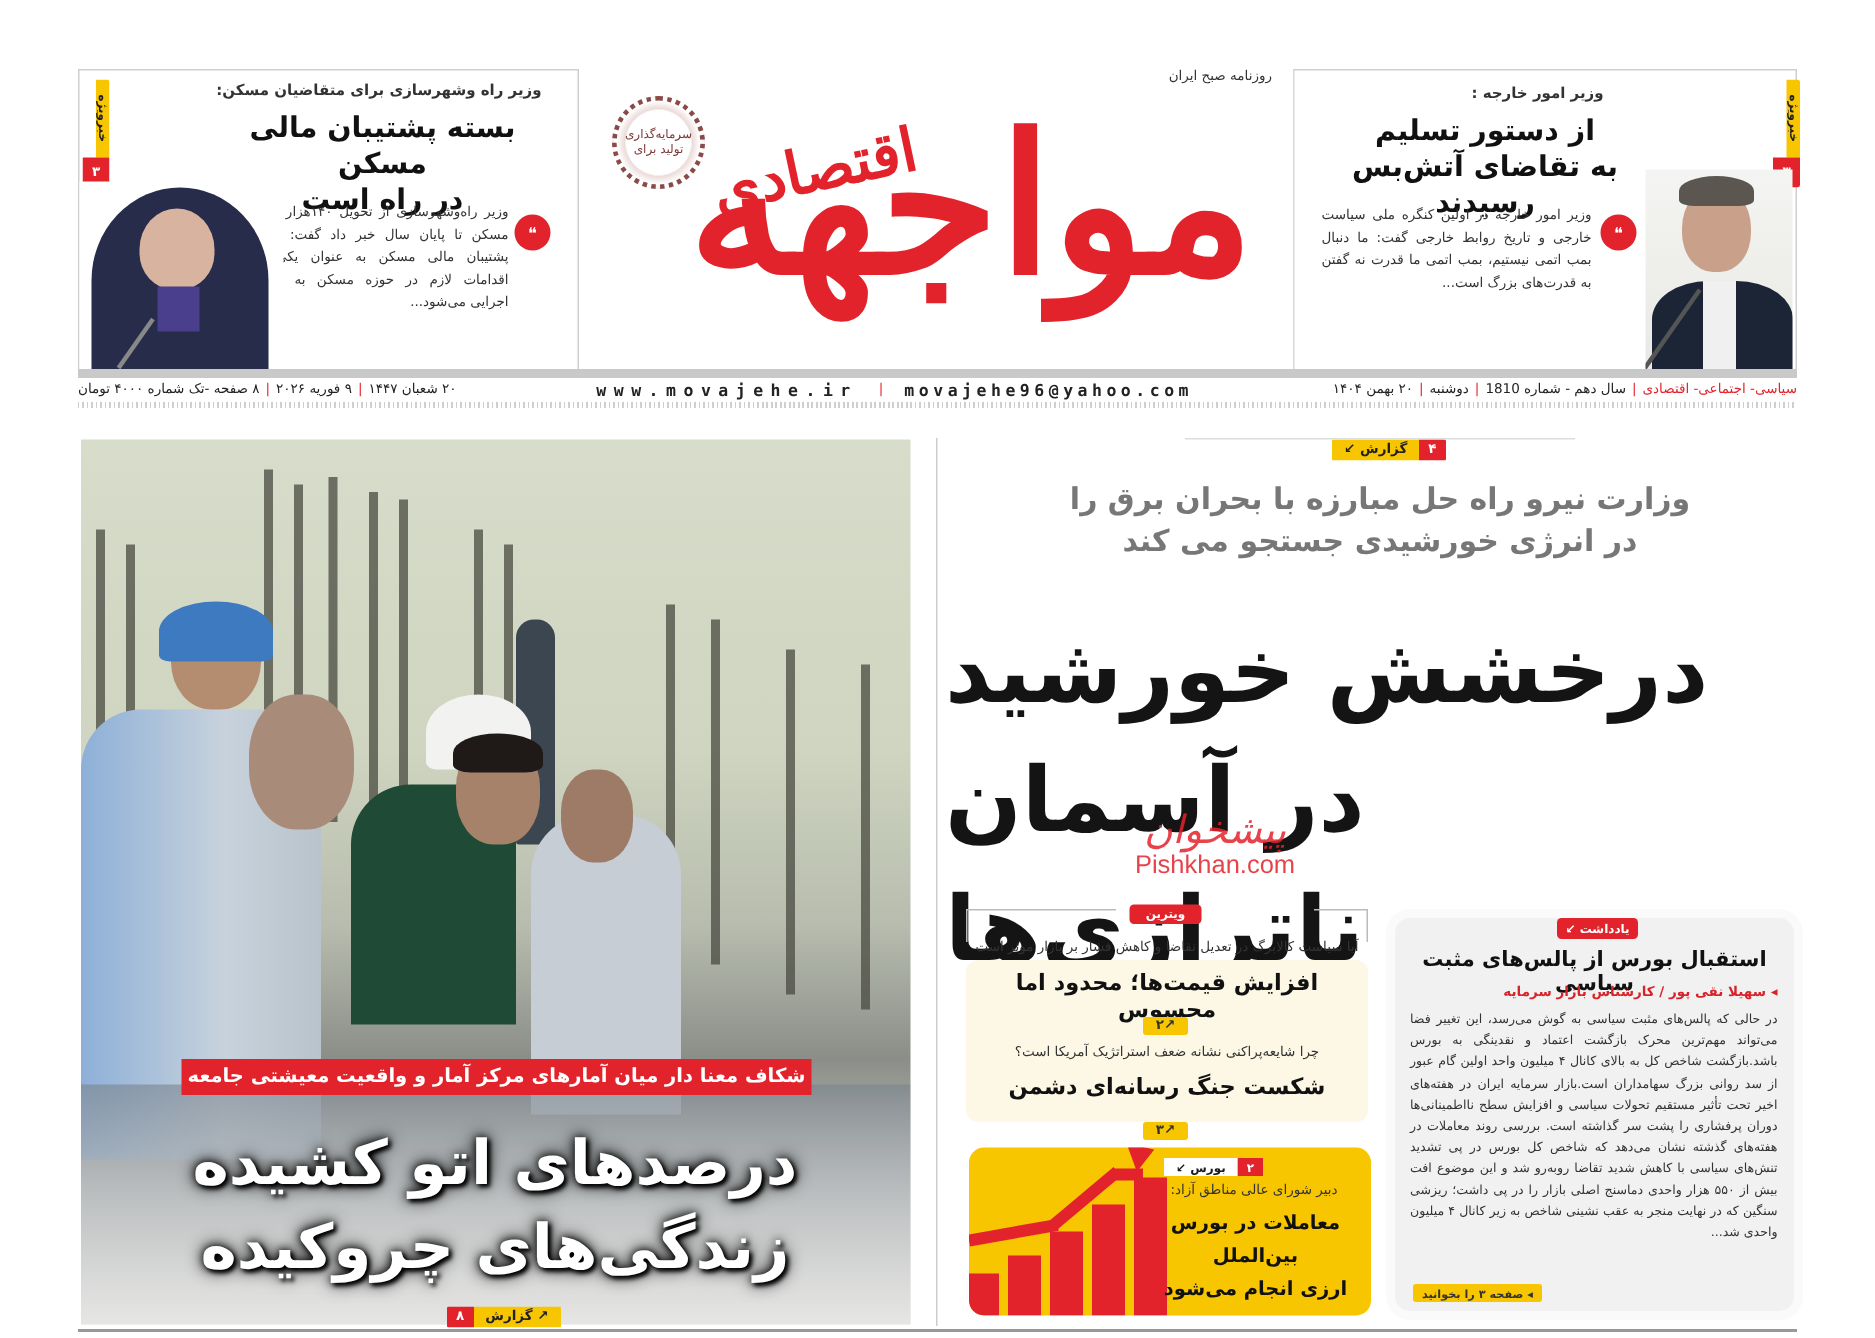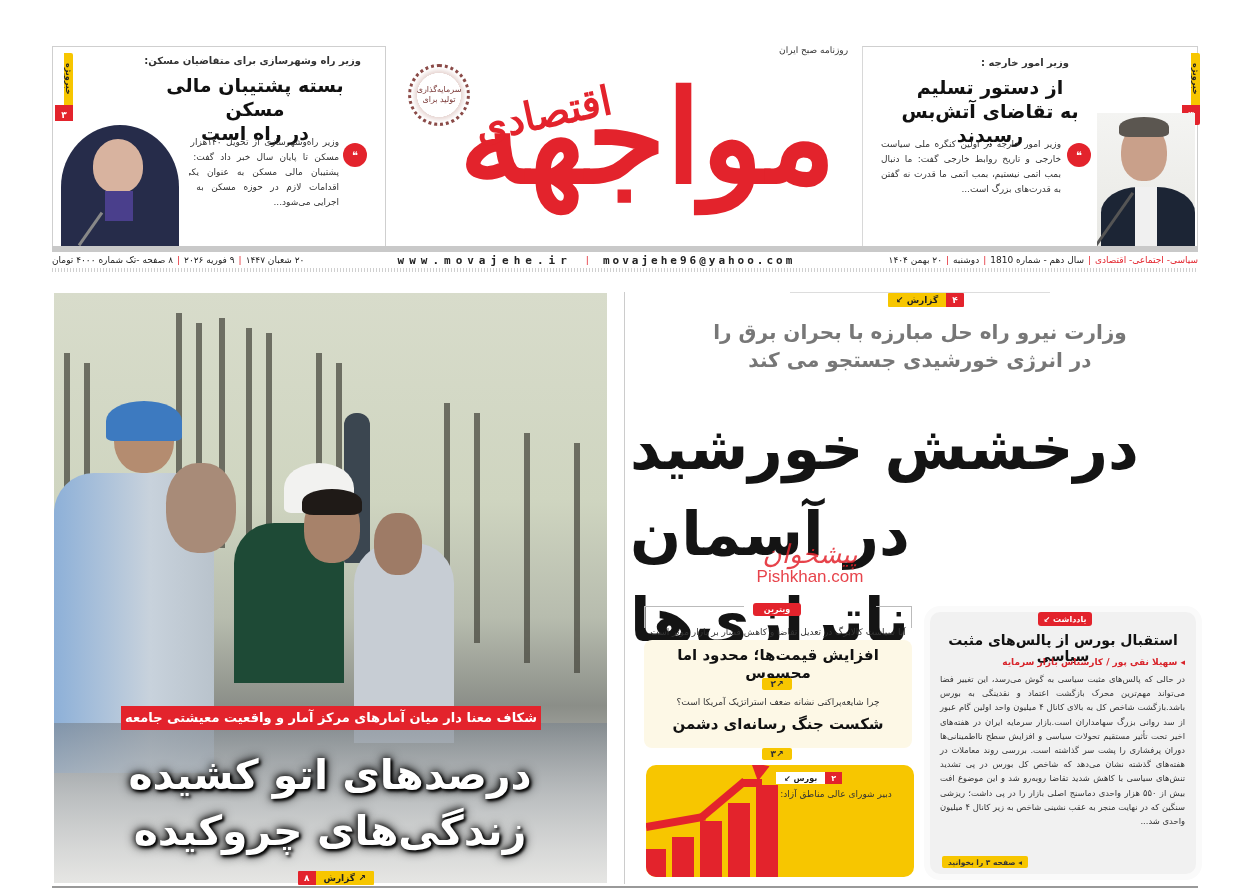--- a/index.html
+++ b/index.html
@@ -249,20 +249,24 @@
   <div class="bar" style="left:0; width:20px; height:28px;"></div>
   <div class="bar" style="left:26px; width:22px; height:40px;"></div>
   <div class="bar" style="left:54px; width:22px; height:56px;"></div>
   <div class="bar" style="left:82px; width:22px; height:74px;"></div>
   <div class="bar" style="left:110px; width:22px; height:92px;"></div>
   <div class="arrow-line" style="left:0; top:58px; width:60px; transform:rotate(-10deg);"></div>
   <div class="arrow-line" style="left:56px; top:48px; width:56px; transform:rotate(-40deg);"></div>
   <div class="arrow-line" style="left:96px; top:14px; width:20px; transform:rotate(0deg);"></div>
   <div style="position:absolute; left:108px; top:-6px; width:0; height:0; border-left:16px solid #e3232c; border-top:10px solid transparent; border-bottom:10px solid transparent; transform:rotate(-20deg);"></div>
   <div class="abs" style="left:120px; top:24px; width:140px; text-align:center; font-size:9px; color:#333;">دبیر شورای عالی مناطق آزاد:</div>
+  <div class="abs" style="left:116px; top:40px; width:150px; text-align:center; font-size:13px; font-weight:900; color:#111; line-height:22px;">
+    <div>معاملات در بورس بین‌الملل</div>
+    <div>ارزی انجام می‌شود</div>
+  </div>
 </div>
 <div class="bourse-tag">
   <div class="r">۲</div>
   <div class="w">
       <span>بورس</span>
       <span>&nbsp;↙</span>
     </div>
 </div>
 
 <div class="opinion"></div>

